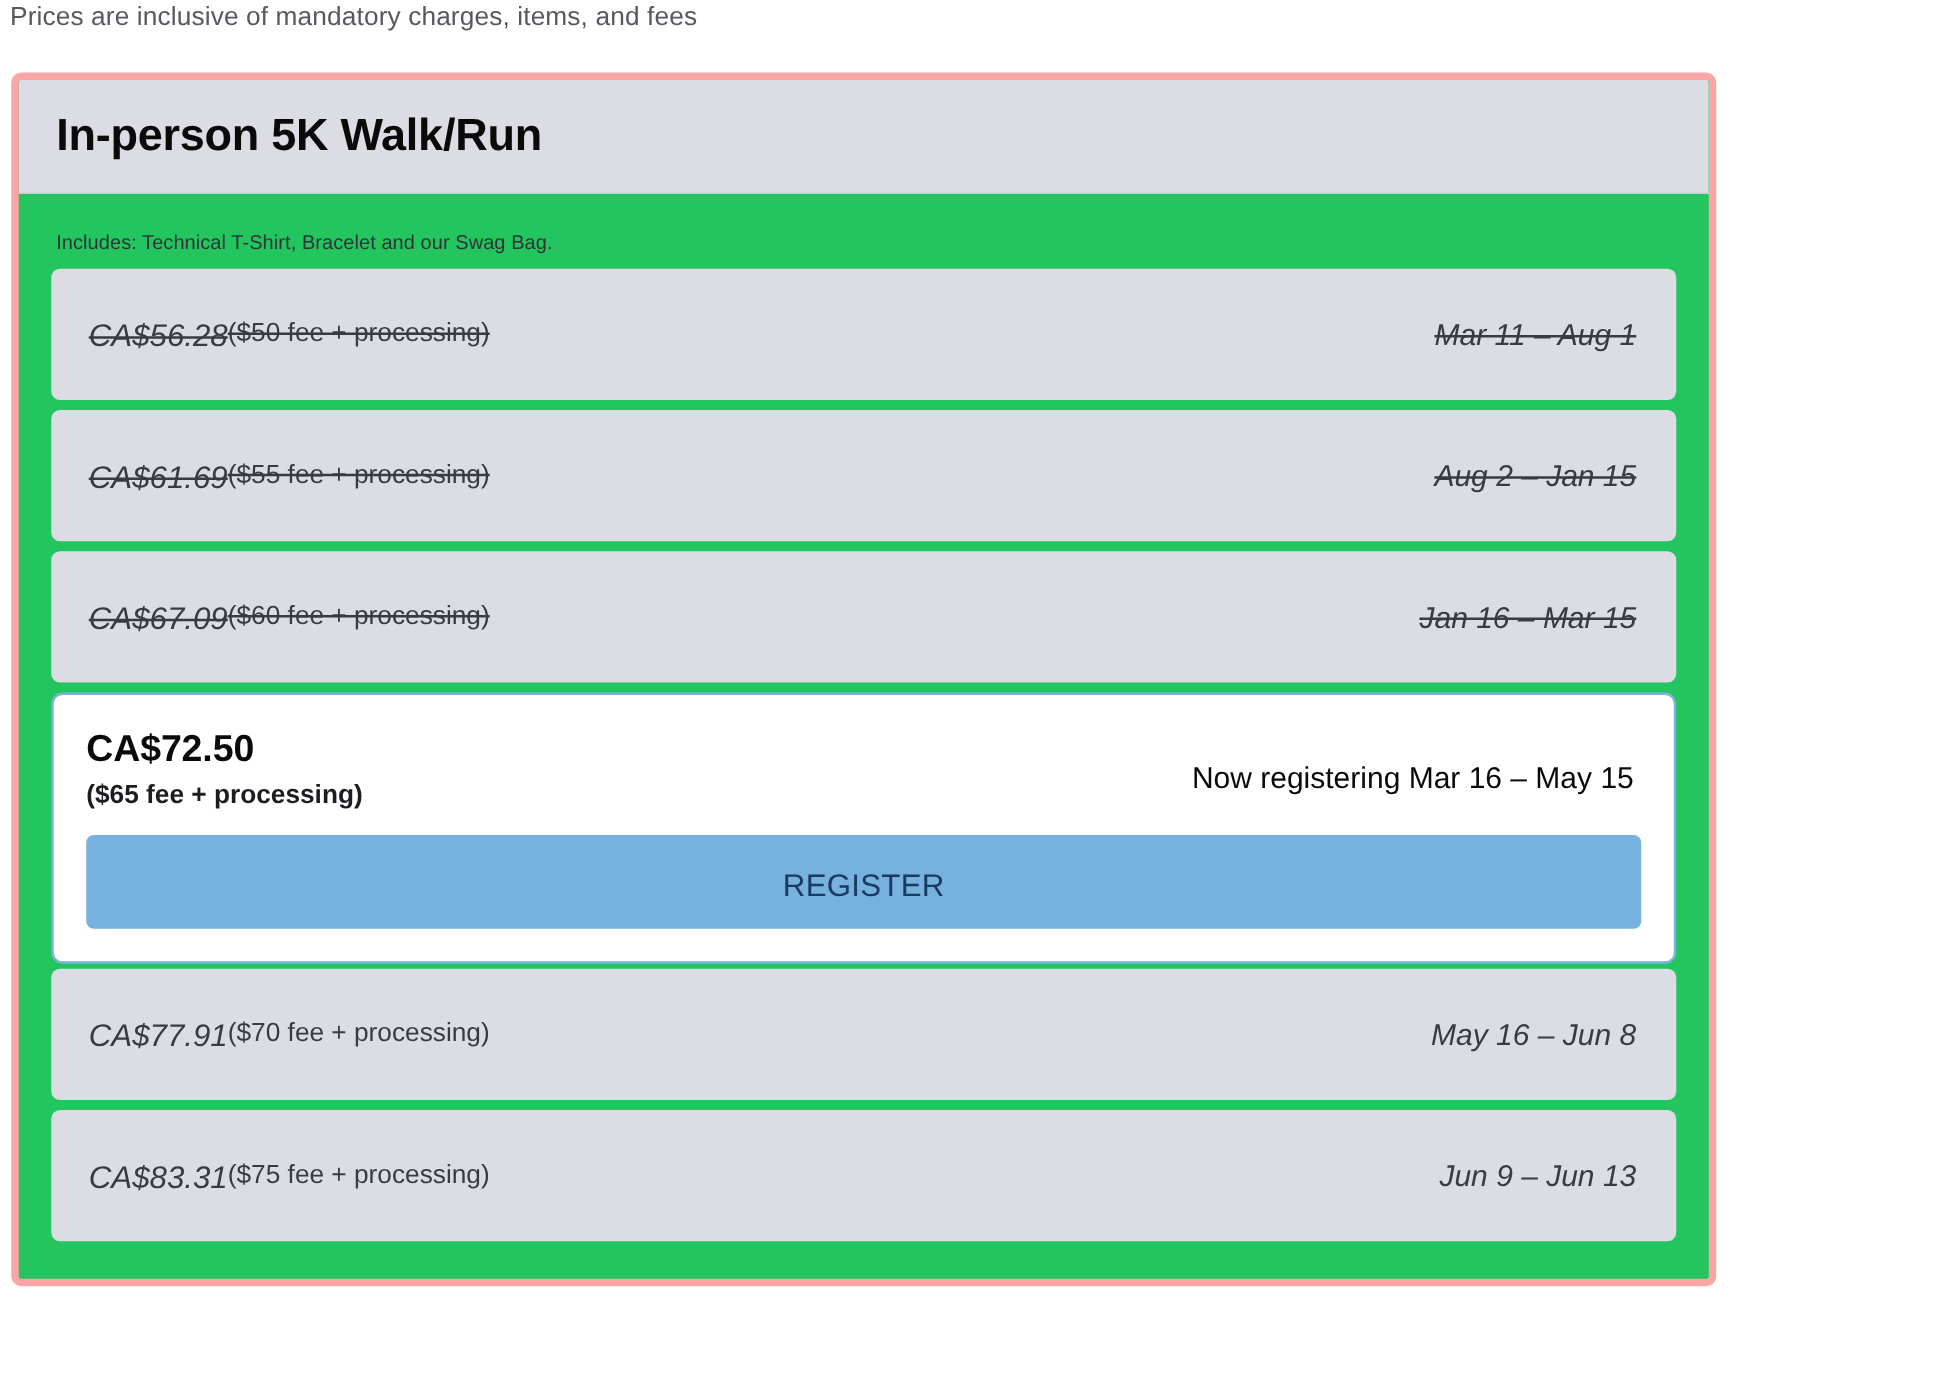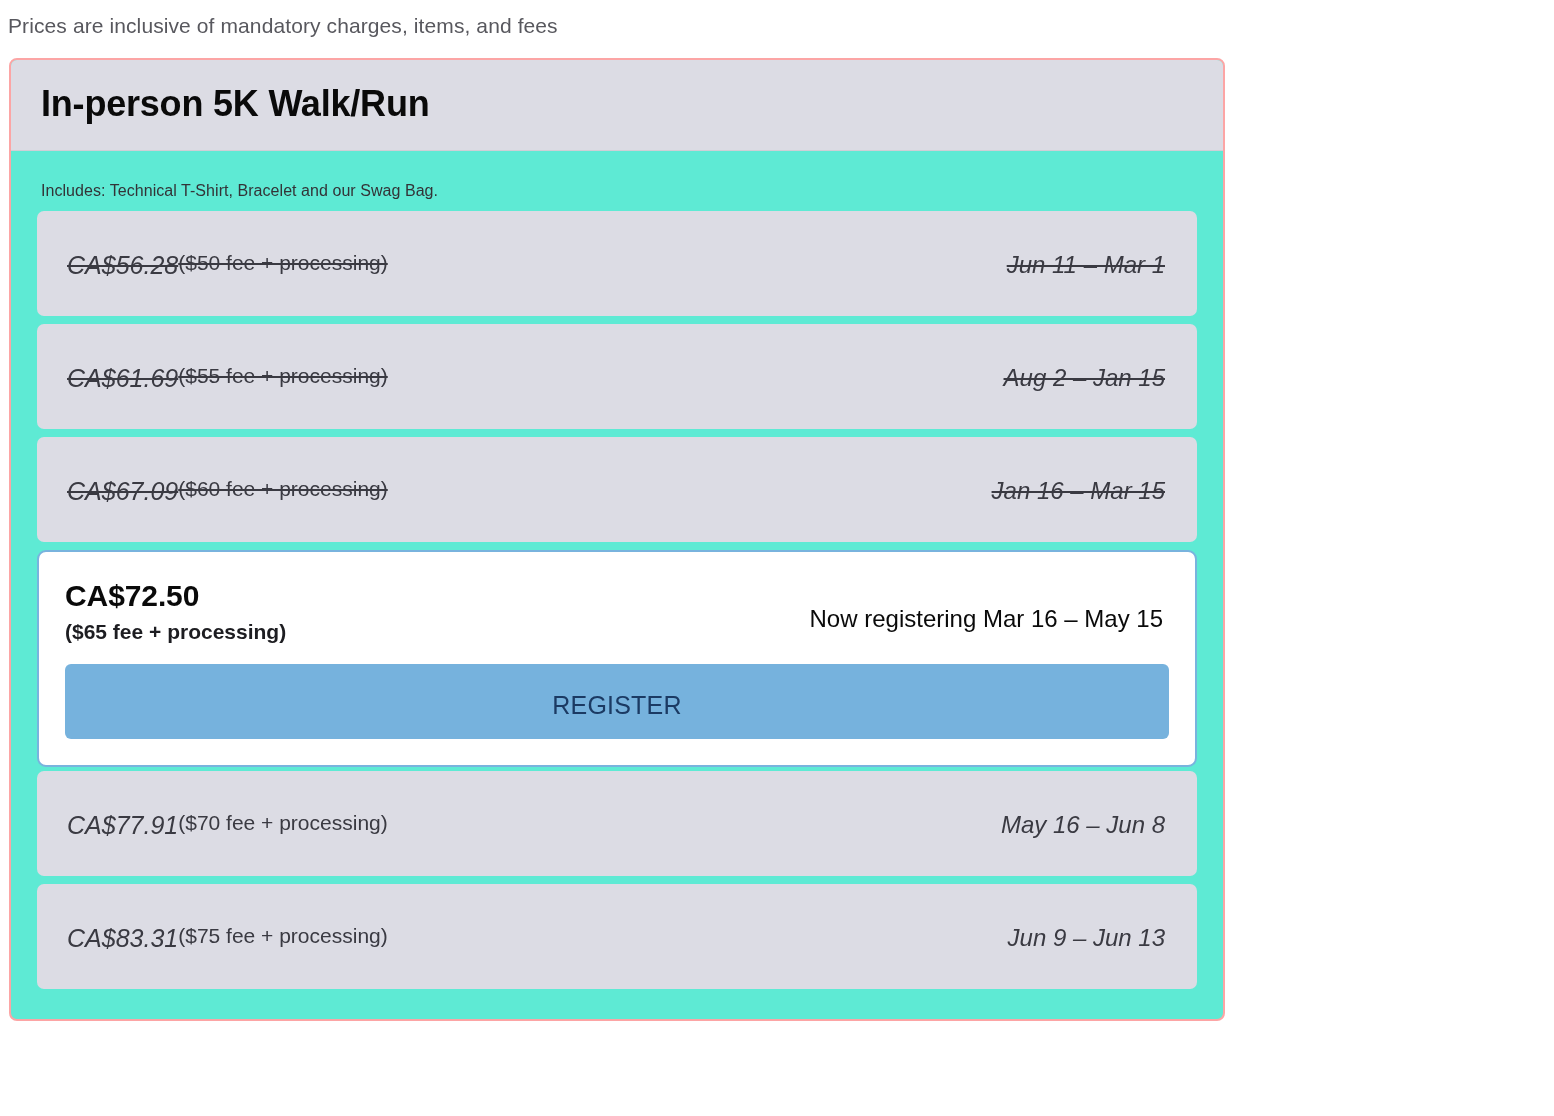--- a/index.html
+++ b/index.html
@@ -20,38 +20,38 @@
     position: relative;
     width: 1554px;
     height: 1116px;
     box-sizing: border-box;
   }
 
   
   .top-note {
     position: absolute;
     left: 8px;
-    top: 12px;
+    top: 0;
     font-size: 21px;
     line-height: 28px;
     color: #58585e;
     letter-spacing: 0.1px;
     white-space: nowrap;
   }
 
   
   .product-card {
     position: absolute;
     left: 9px;
     top: 58px;
-    width: 1216px;
-    box-sizing: border-box;
-    border: 2px solid #fca5a5;
+    width: 1364px;
+    box-sizing: border-box;
+    border: 6px solid #fca5a5;
     border-radius: 8px;
-    background: #5eead4;
+    background: #22c55e;
     overflow: hidden;
   }
 
   .card-header {
     background: #dcdce4;
     border-bottom: 1px solid #cfcfd6;
     padding: 22px 30px 24px 30px;
     box-sizing: border-box;
   }
   .card-title {
@@ -218,21 +218,21 @@
 
       <div class="includes-line">Includes: Technical T-Shirt, Bracelet and our Swag Bag.</div>
 
       <div class="tier-list">
 
         <div class="tier closed">
           <div class="tier-prices">
             <span class="tier-amount">CA$56.28</span>
             <span class="tier-fee">($50 fee + processing)</span>
           </div>
-          <div class="tier-dates">Jun 11 – Mar 1</div>
+          <div class="tier-dates">Mar 11 – Aug 1</div>
         </div>
 
         <div class="tier closed">
           <div class="tier-prices">
             <span class="tier-amount">CA$61.69</span>
             <span class="tier-fee">($55 fee + processing)</span>
           </div>
           <div class="tier-dates">Aug 2 – Jan 15</div>
         </div>
 

